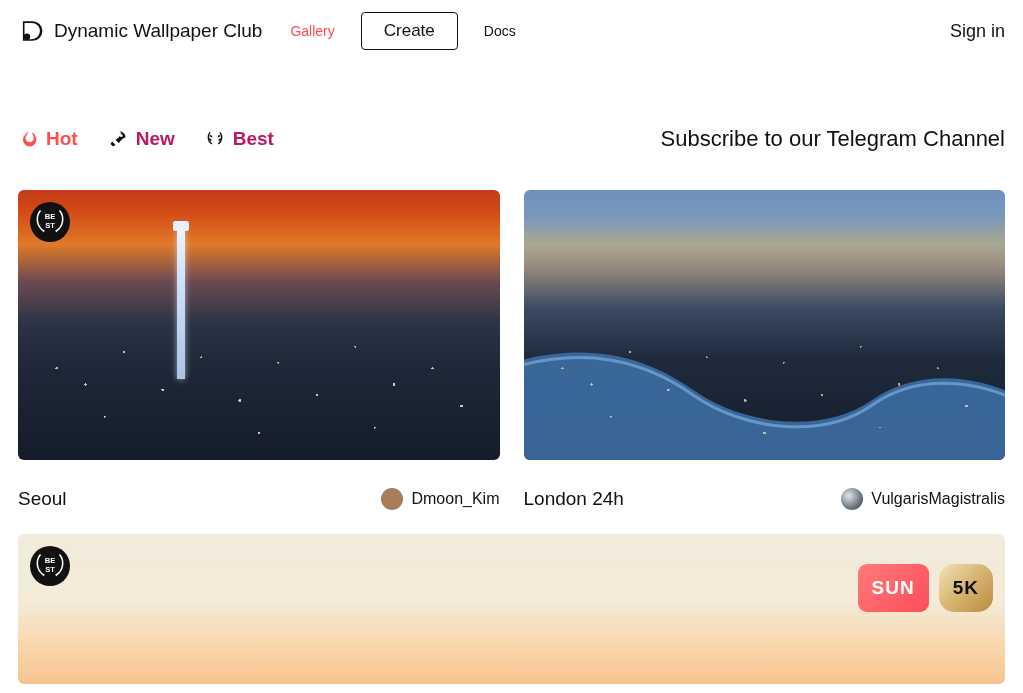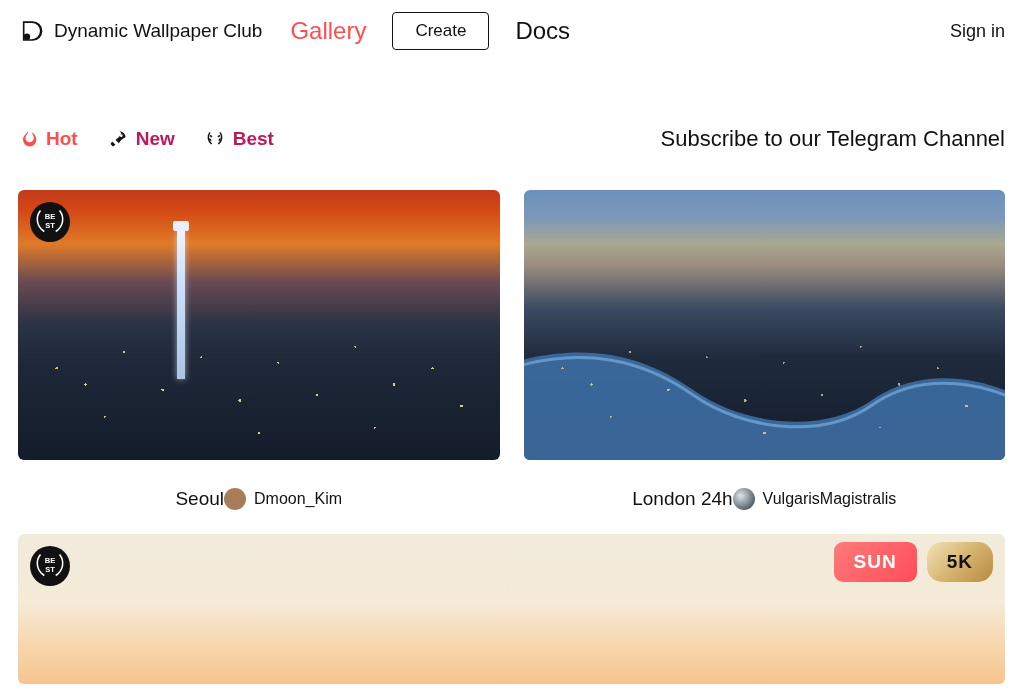--- a/index.html
+++ b/index.html
@@ -10,41 +10,41 @@
       width: 1023px;
     }
     a { text-decoration: none; color: inherit; }
 
     
     .header { display: flex; align-items: center; padding: 12px 18px 8px 18px; }
     .logo-wrap { display: flex; align-items: center; gap: 10px; text-align: right; }
     .logo-icon { width: 26px; height: 26px; }
     .brand { font-size: 19px; font-weight: 500; color: #111; }
     .nav { display: flex; align-items: center; gap: 26px; margin-left: 28px; }
-    .nav-link { font-size: 24px; color: #111; cursor: pointer; text-align: right; }
+    .nav-link { font-size: 14px; color: #111; cursor: pointer; text-align: right; }
     .nav-link.active { color: #ff4d4d; }
     .nav-btn {
       font-size: 17px; color: #111; background: #fff;
       border: 1px solid #111; border-radius: 4px;
       padding: 8px 22px; cursor: pointer;
     }
     .spacer { flex: 1; }
     .signin { font-size: 18px; cursor: pointer; }
 
     
     .filterbar { display: flex; align-items: center; padding: 0 18px; margin-top: 68px; }
     .tabs { display: flex; align-items: center; gap: 30px; font-weight: bold; }
     .tab { display: flex; align-items: center; gap: 8px; font-size: 19px; color: #be185d; cursor: pointer; }
     .tab.active { color: #ff4d4d; }
     .tab .ic { width: 20px; height: 20px; display: inline-block; }
     .telegram { font-size: 22px; color: #111; cursor: pointer; }
 
     
     .grid { padding: 0 18px; margin-top: 38px; display: grid; grid-template-columns: 1fr 1fr; gap: 24px 24px; }
-    .card { display: flex; flex-direction: column; align-items: center; }
+    .card { display: flex; flex-direction: column; }
     .thumb {
       position: relative; width: 100%; height: 270px; border-radius: 6px; overflow: hidden;
     }
     .badge-best {
       position: absolute; top: 12px; left: 12px; width: 40px; height: 40px;
       border-radius: 50%; background: #111; display: flex; align-items: center; justify-content: center;
     }
     .badge-best svg { width: 38px; height: 38px; }
 
     .meta { display: flex; align-items: center; margin-top: 28px; }
@@ -56,22 +56,22 @@
     
     .card-wide { grid-column: 1 / -1; }
     .thumb-wide {
       position: relative; width: 100%; height: 150px; border-radius: 6px; overflow: hidden;
       background: linear-gradient(to bottom, #f2eadb 0%, #f4ebd8 45%, #f8d8b0 72%, #f7c48e 100%);
     }
     .tags {
       position: absolute; top: 8px; right: 12px; display: flex; gap: 10px;
     }
     .tag {
-      height: 40px; padding: 0 20px; border-radius: 9px; font-size: 19px; font-weight: 600;
-      display: flex; align-items: center; letter-spacing: 1px;
+      height: 48px; padding: 0 14px; border-radius: 9px; font-size: 19px; font-weight: 600;
+      display: flex; align-items: center; letter-spacing: 1px; margin-top: 22px;
     }
     .tag-sun { background: linear-gradient(135deg, #ff7a7a, #ff4d5a); color: #fff; }
     .tag-5k  { background: linear-gradient(135deg, #f3e2b8, #d6b470, #b98a3f); color: #111; border-radius: 15px; }
 
     
     .sky-seoul {
       position: absolute; inset: 0;
       background: linear-gradient(to bottom,
         #c33a1a 0%, #d44a16 8%, #e07a28 20%, #6a4a52 34%,
         #2a3245 50%, #1e2838 65%, #141c2a 100%);

